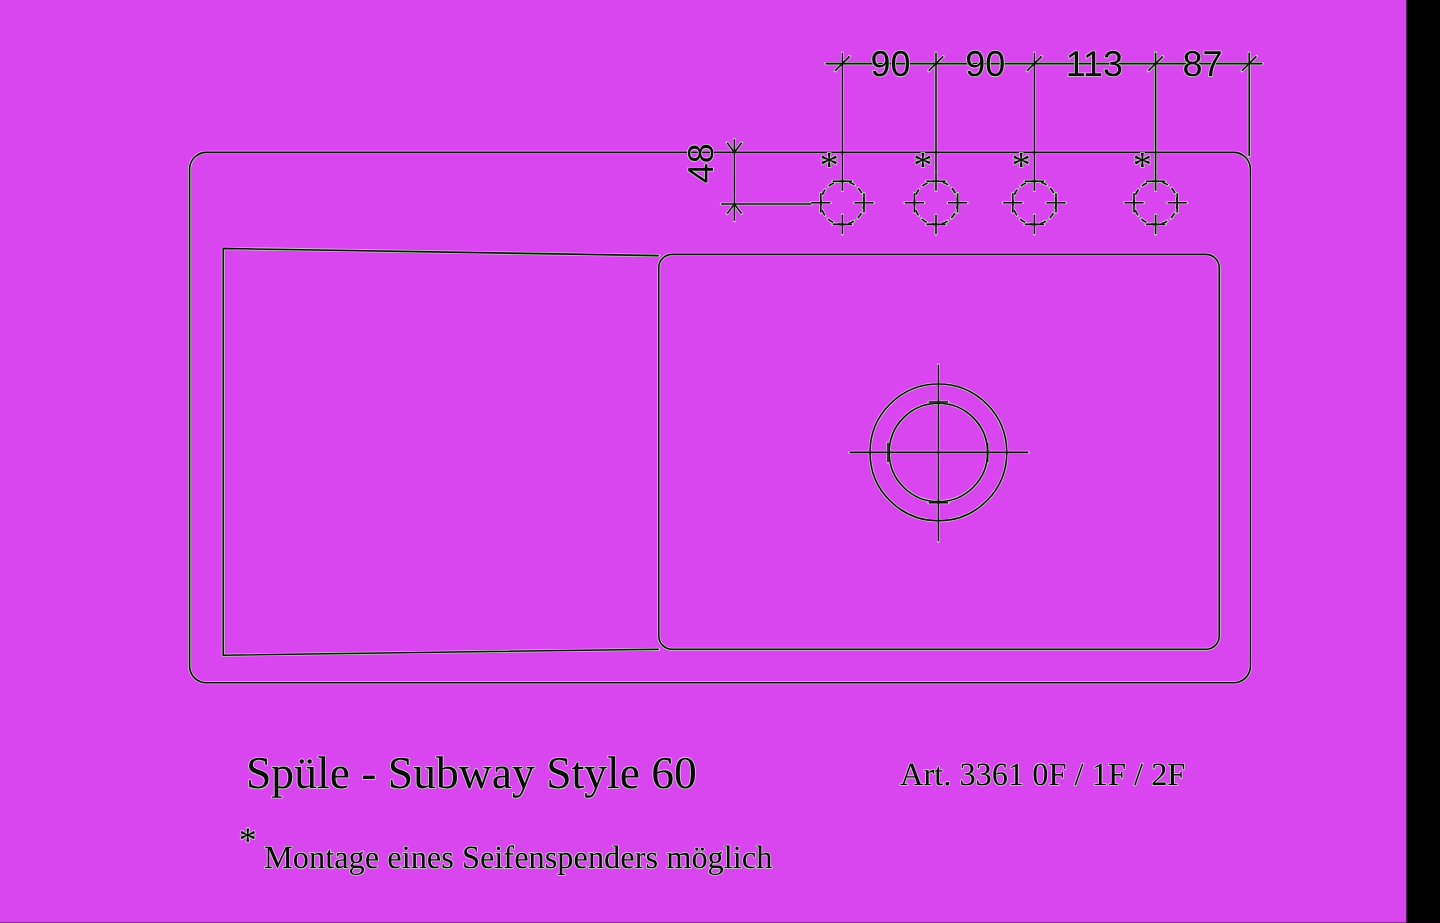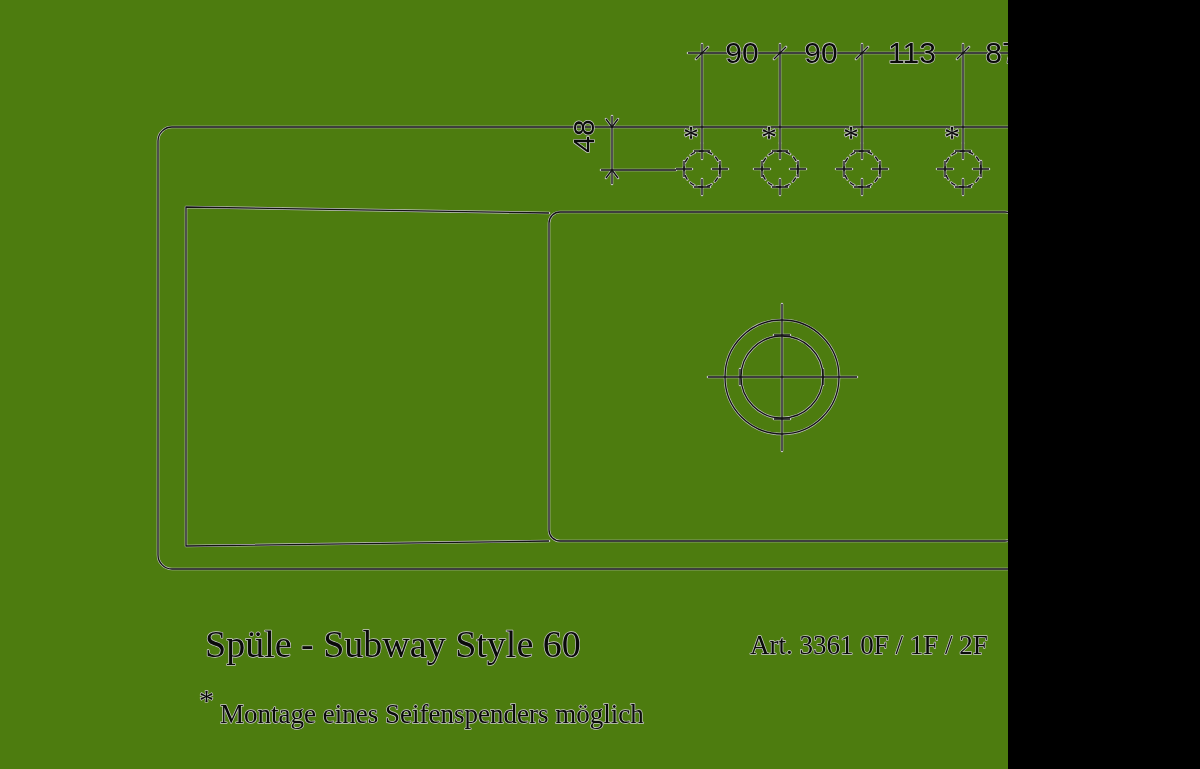--- a/index.html
+++ b/index.html
@@ -2,23 +2,23 @@
 <html><head>
 <meta charset="utf-8">
 <style>
   html, body {
     margin: 0;
     padding: 0;
     background: #000000;
   }
   .stage {
     position: relative;
-    width: 1008px;
+    width: 1172px;
     height: 769px;
-    background: #4d7c0f;
+    background: #d946ef;
     overflow: hidden;
   }
   svg { display: block; }
 
   
   .halo {
     fill: none;
     stroke: #c3c3c3;
     stroke-width: 2.6;
     stroke-linecap: round;

